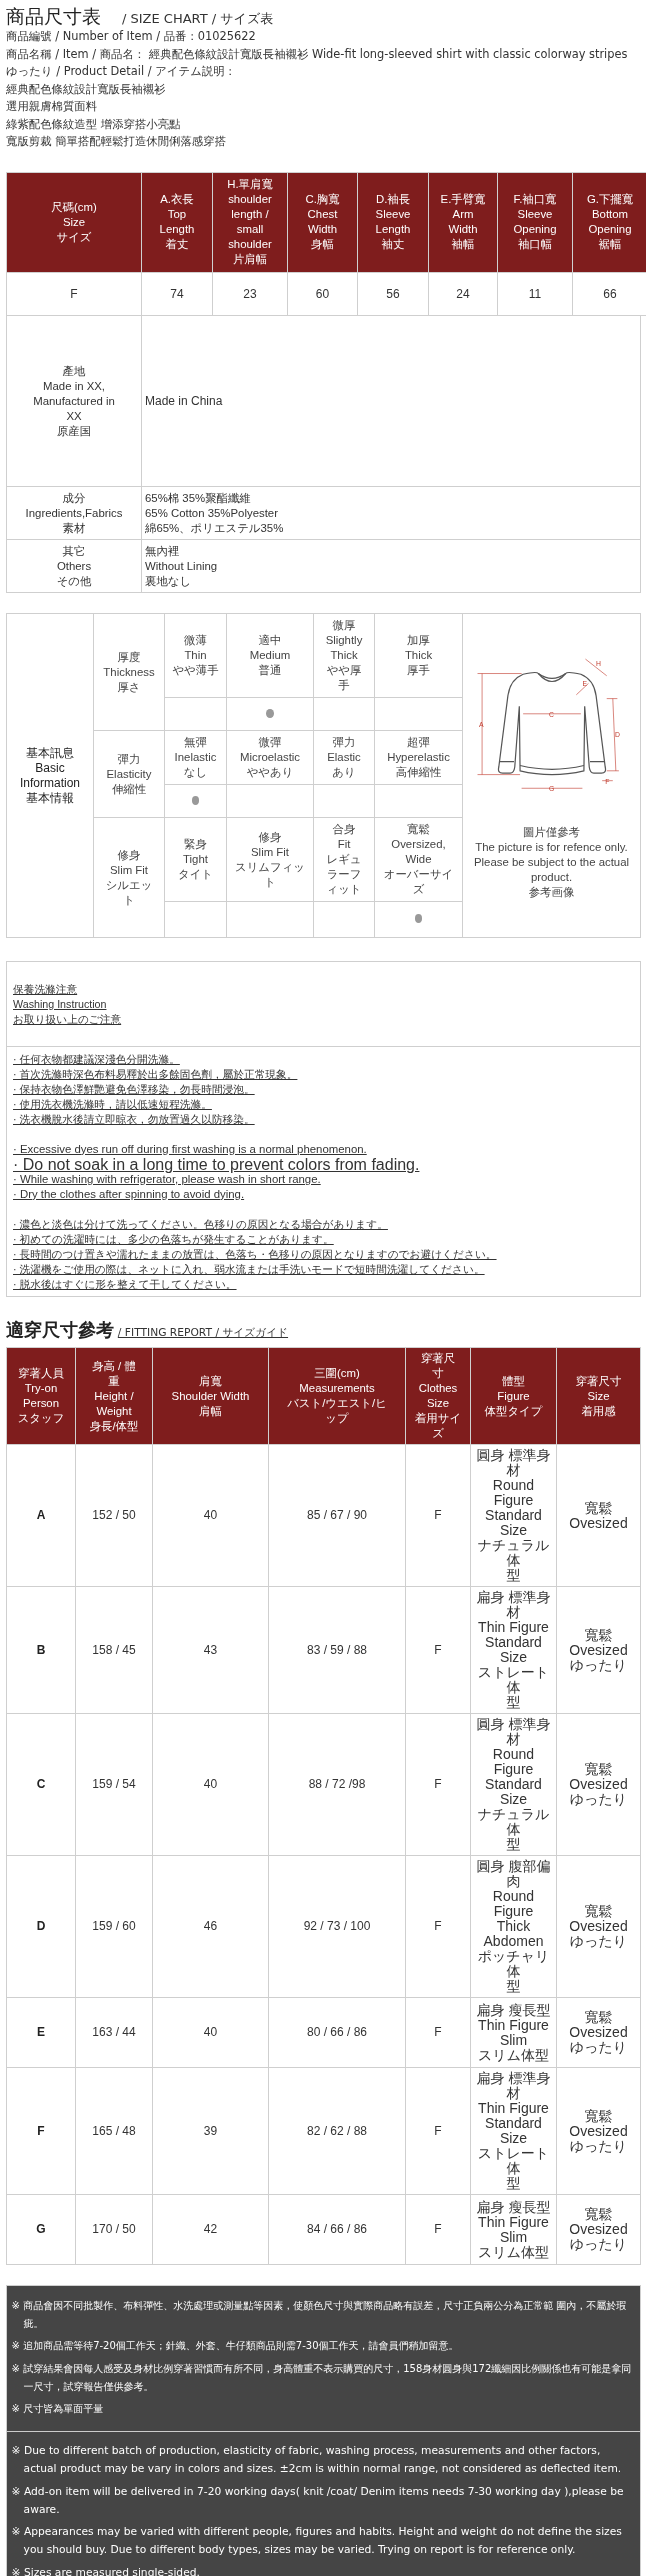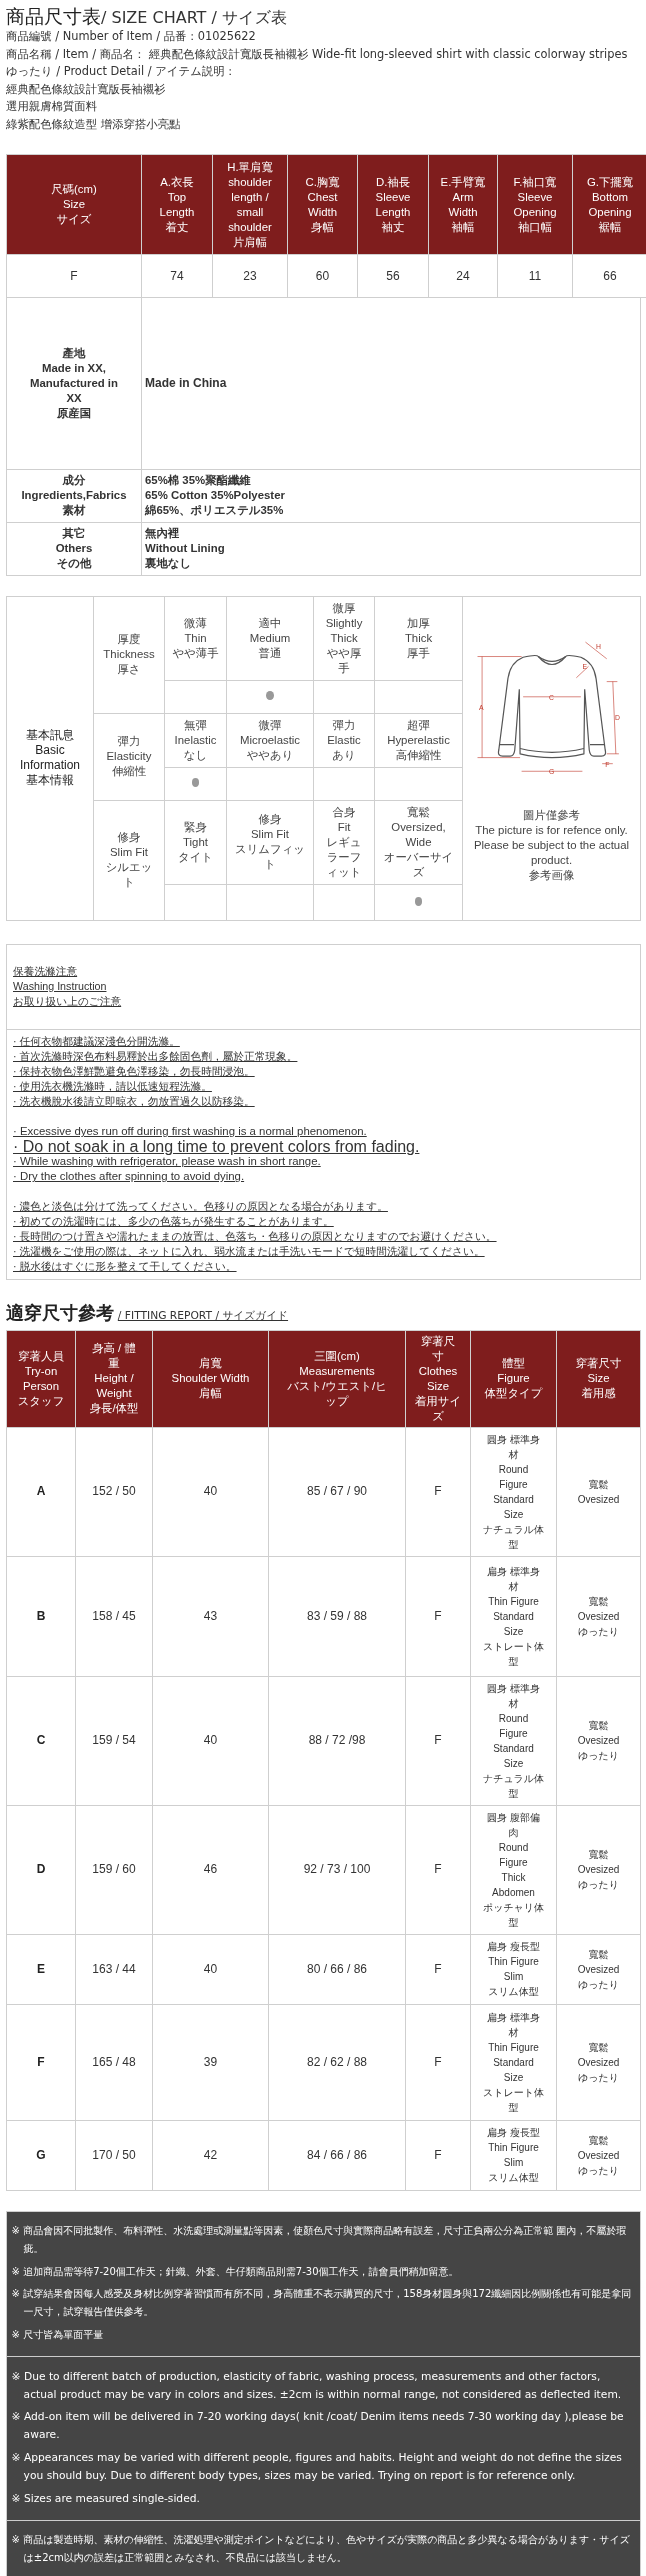--- a/index.html
+++ b/index.html
@@ -1,52 +1,52 @@
 <!DOCTYPE html>
 <html style="font-size:12px"><head>
 <meta charset="utf-8">
 <style>
   * { box-sizing: border-box; margin: 0; padding: 0; }
   body { width: 647px; background: #fff; color: #333; font-family: "DejaVu Sans", "Liberation Sans", sans-serif; }
   .wrap { padding: 0 6px; }
   .intro { padding-top: 7.6px; font-size: 11.4px; line-height: 17.5px; color: #333; }
   .intro .title-big { font-size: 19px; font-weight: normal; color: #222; }
-  .intro .title-small { font-size: 16px; color: #333; }
+  .intro .title-small { font-size: 13px; color: #333; margin-left: 21px; }
   .intro .line { display: block; }
 
   table { border-collapse: collapse; width: 100%; table-layout: fixed; }
   td, th { border: 0.8px solid #cfcfcf; text-align: center; vertical-align: middle; font-weight: normal; font-family: "Liberation Sans", sans-serif; }
   .dark th { background: #7f1d1d; color: #fff; border-color: #d0d0d0; }
 
   .size-table { margin-top: 21px; }
   .size-table th { font-size: 11.4px; line-height: 15px; padding: 4.6px 1.5px; height: 99px; }
   .size-table td { font-size: 12px; height: 43px; color: #333; }
   .line-block span { display: block; }
 
-  .info-table td { font-size: 11.4px; line-height: 15px; padding: 3px 3px; color: #333; font-weight: bold; }
+  .info-table td { font-size: 11.4px; line-height: 15px; padding: 3px 3px; color: #333; }
   .info-table td.val { text-align: left; padding-left: 3px; }
 
   .basic-table { margin-top: 20px; }
   .basic-table td { font-size: 11.4px; line-height: 15px; padding: 2.3px 1.5px; color: #444; }
   .basic-table .lbl { font-size: 12px; color: #222; }
   .dot { display: inline-block; width: 7.6px; height: 9px; border-radius: 50%; background: #999; }
   .note-cap { font-size: 8.4px; line-height: 15px; color: #666; }
 
   .wash-table { margin-top: 23px; text-decoration: underline; }
   .wash-table td { text-align: left; padding: 4.6px 6px; font-size: 10.7px; line-height: 15px; color: #333; }
   .wash-head { height: 85px; font-size: 12px; line-height: 16.7px; color: #222; }
   .wash-body p { margin: 0; }
   .wash-gap { height: 15px; }
 
   .fit-title { margin-top: 21px; margin-bottom: 4.6px; }
   .fit-title .big { font-size: 18px; font-weight: bold; color: #222; }
   .fit-title .small { font-size: 10.7px; color: #333; text-decoration: underline; }
   .fit-table th { font-size: 11.4px; line-height: 15px; padding: 3px 1.5px; height: 90px; }
   .fit-table td { font-size: 12px; line-height: 15px; padding: 3px 1.5px; color: #333; }
-  .fit-table td.fig, .fit-table td.feel { font-size: 10px; line-height: 15px; }
+  .fit-table td.fig, .fit-table td.feel { font-size: 14px; line-height: 15px; }
   .fit-table td.person { font-weight: bold; color: #222; }
 
   .notes { margin-top: 20px; background: #454545; color: #fff; border: 0.8px solid #cfcfcf; }
   .notes .grp { padding: 7.6px 4.6px 7.6px 4.6px; border-bottom: 0.8px solid #ccc; }
   .notes .grp:last-child { border-bottom: none; }
   .notes p { font-size: 10px; line-height: 18px; padding-left: 12px; text-indent: -12px; margin: 3px 0 4.6px 0; }
   .notes .en p { font-size: 10.7px; }
 </style>
 </head>
 <body>
@@ -60,20 +60,21 @@
     <div class="line">
       <span>商品編號 / Number of Item / 品番：</span><span>01025622</span>
     </div>
     <div class="line">
       <span>商品名稱 / Item / 商品名：</span> <span>經典配色條紋設計寬版長袖襯衫 Wide-fit long-sleeved shirt with classic colorway stripes</span>
     </div>
     <div class="line">ゆったり / Product Detail / アイテム説明：</div>
     <div class="line">經典配色條紋設計寬版長袖襯衫</div>
     <div class="line">選用親膚棉質面料</div>
     <div class="line">綠紫配色條紋造型 增添穿搭小亮點</div>
+    <div class="line">寬版剪裁 簡單搭配輕鬆打造休閒俐落感穿搭</div>
   </div>
 
   <table class="size-table dark">
     <colgroup>
       <col style="width:135px">
         <col style="width:71px">
         <col style="width:75px">
         <col style="width:70px">
         <col style="width:71px">
         <col style="width:69px">

